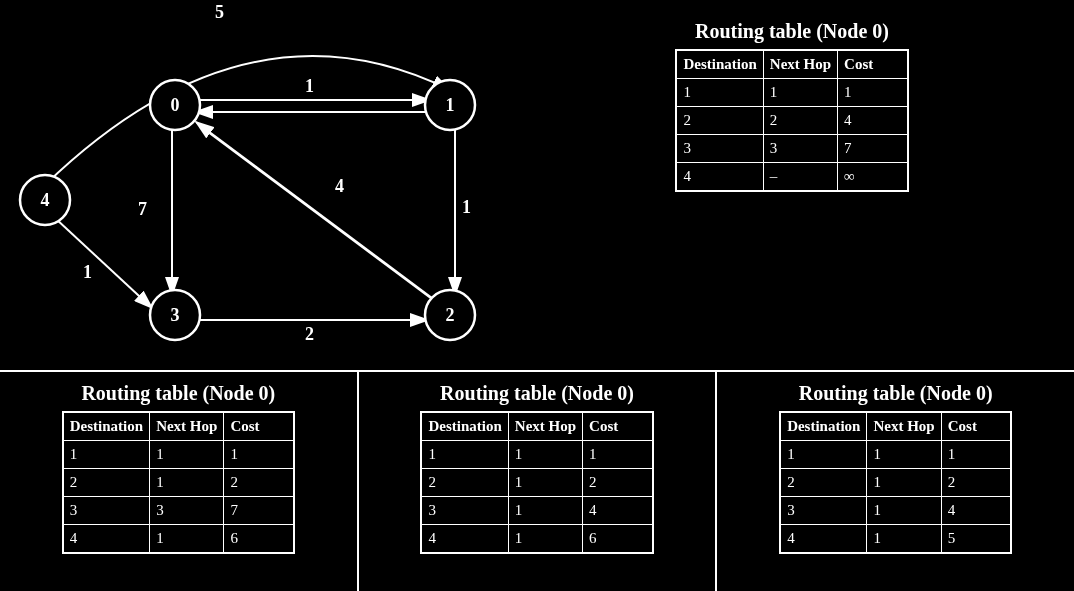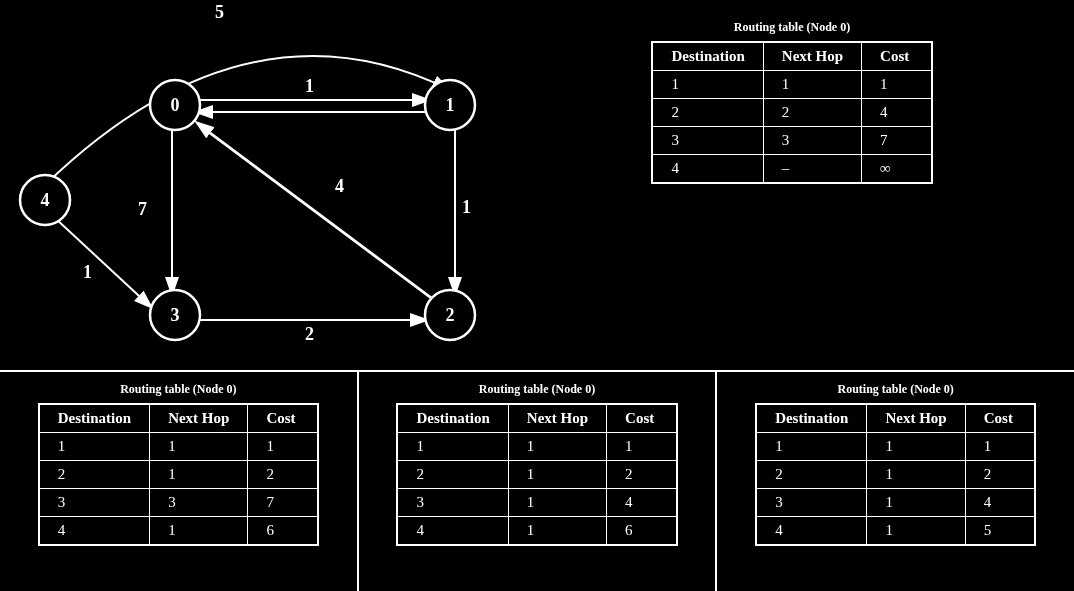--- a/index.html
+++ b/index.html
@@ -33,35 +33,35 @@
     #routing-top-right {
       flex: 1;
       display: flex;
       flex-direction: column;
       align-items: center;
       justify-content: flex-start;
       padding-top: 20px;
     }
 
     .table-title {
-      font-size: 12px;
+      font-size: 20px;
       font-weight: bold;
       margin-bottom: 6px;
       color: #fff;
     }
 
     table.routing {
       border-collapse: collapse;
       border: 2px solid #fff;
       font-size: 15px;
       color: #fff;
     }
     table.routing th, table.routing td {
       border: 1.5px solid #fff;
-      padding: 5px 18px;
+      padding: 5px 6px;
       text-align: left;
       min-width: 70px;
     }
     table.routing th {
       font-weight: bold;
     }
 
     
     #bottom-section {
       display: flex;

